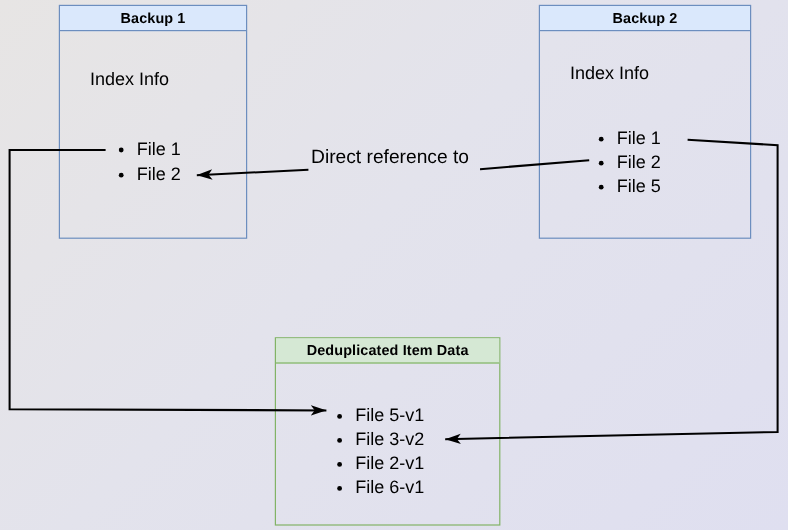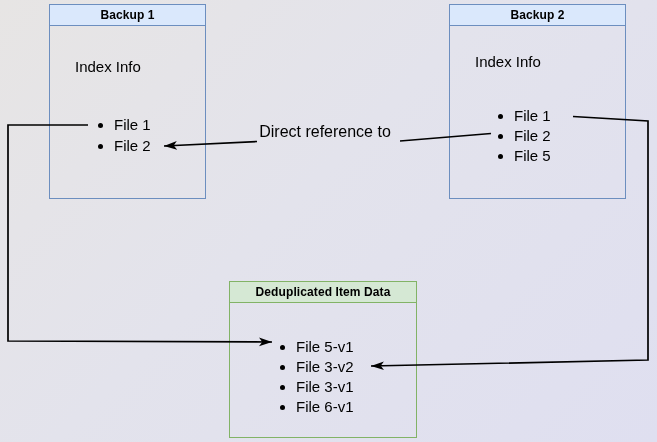--- a/index.html
+++ b/index.html
@@ -102,21 +102,21 @@
       <li>File 2</li>
       <li>File 5</li>
     </ul>
   </div>
 
   <div class="node green dedup-box" style="left:229px; top:281px; width:188px; height:157px;">
     <div class="node-header">Deduplicated Item Data</div>
     <ul class="file-list" style="left:48px; top:55px;">
       <li>File 5-v1</li>
       <li>File 3-v2</li>
-      <li>File 3-v1</li>
+      <li>File 2-v1</li>
       <li>File 6-v1</li>
     </ul>
   </div>
 
   <div class="annotation">
     <div>Direct reference to</div>
   </div>
 
   <svg class="connector-layer" viewBox="0 0 657 442" xmlns="http://www.w3.org/2000/svg">
     <defs>

